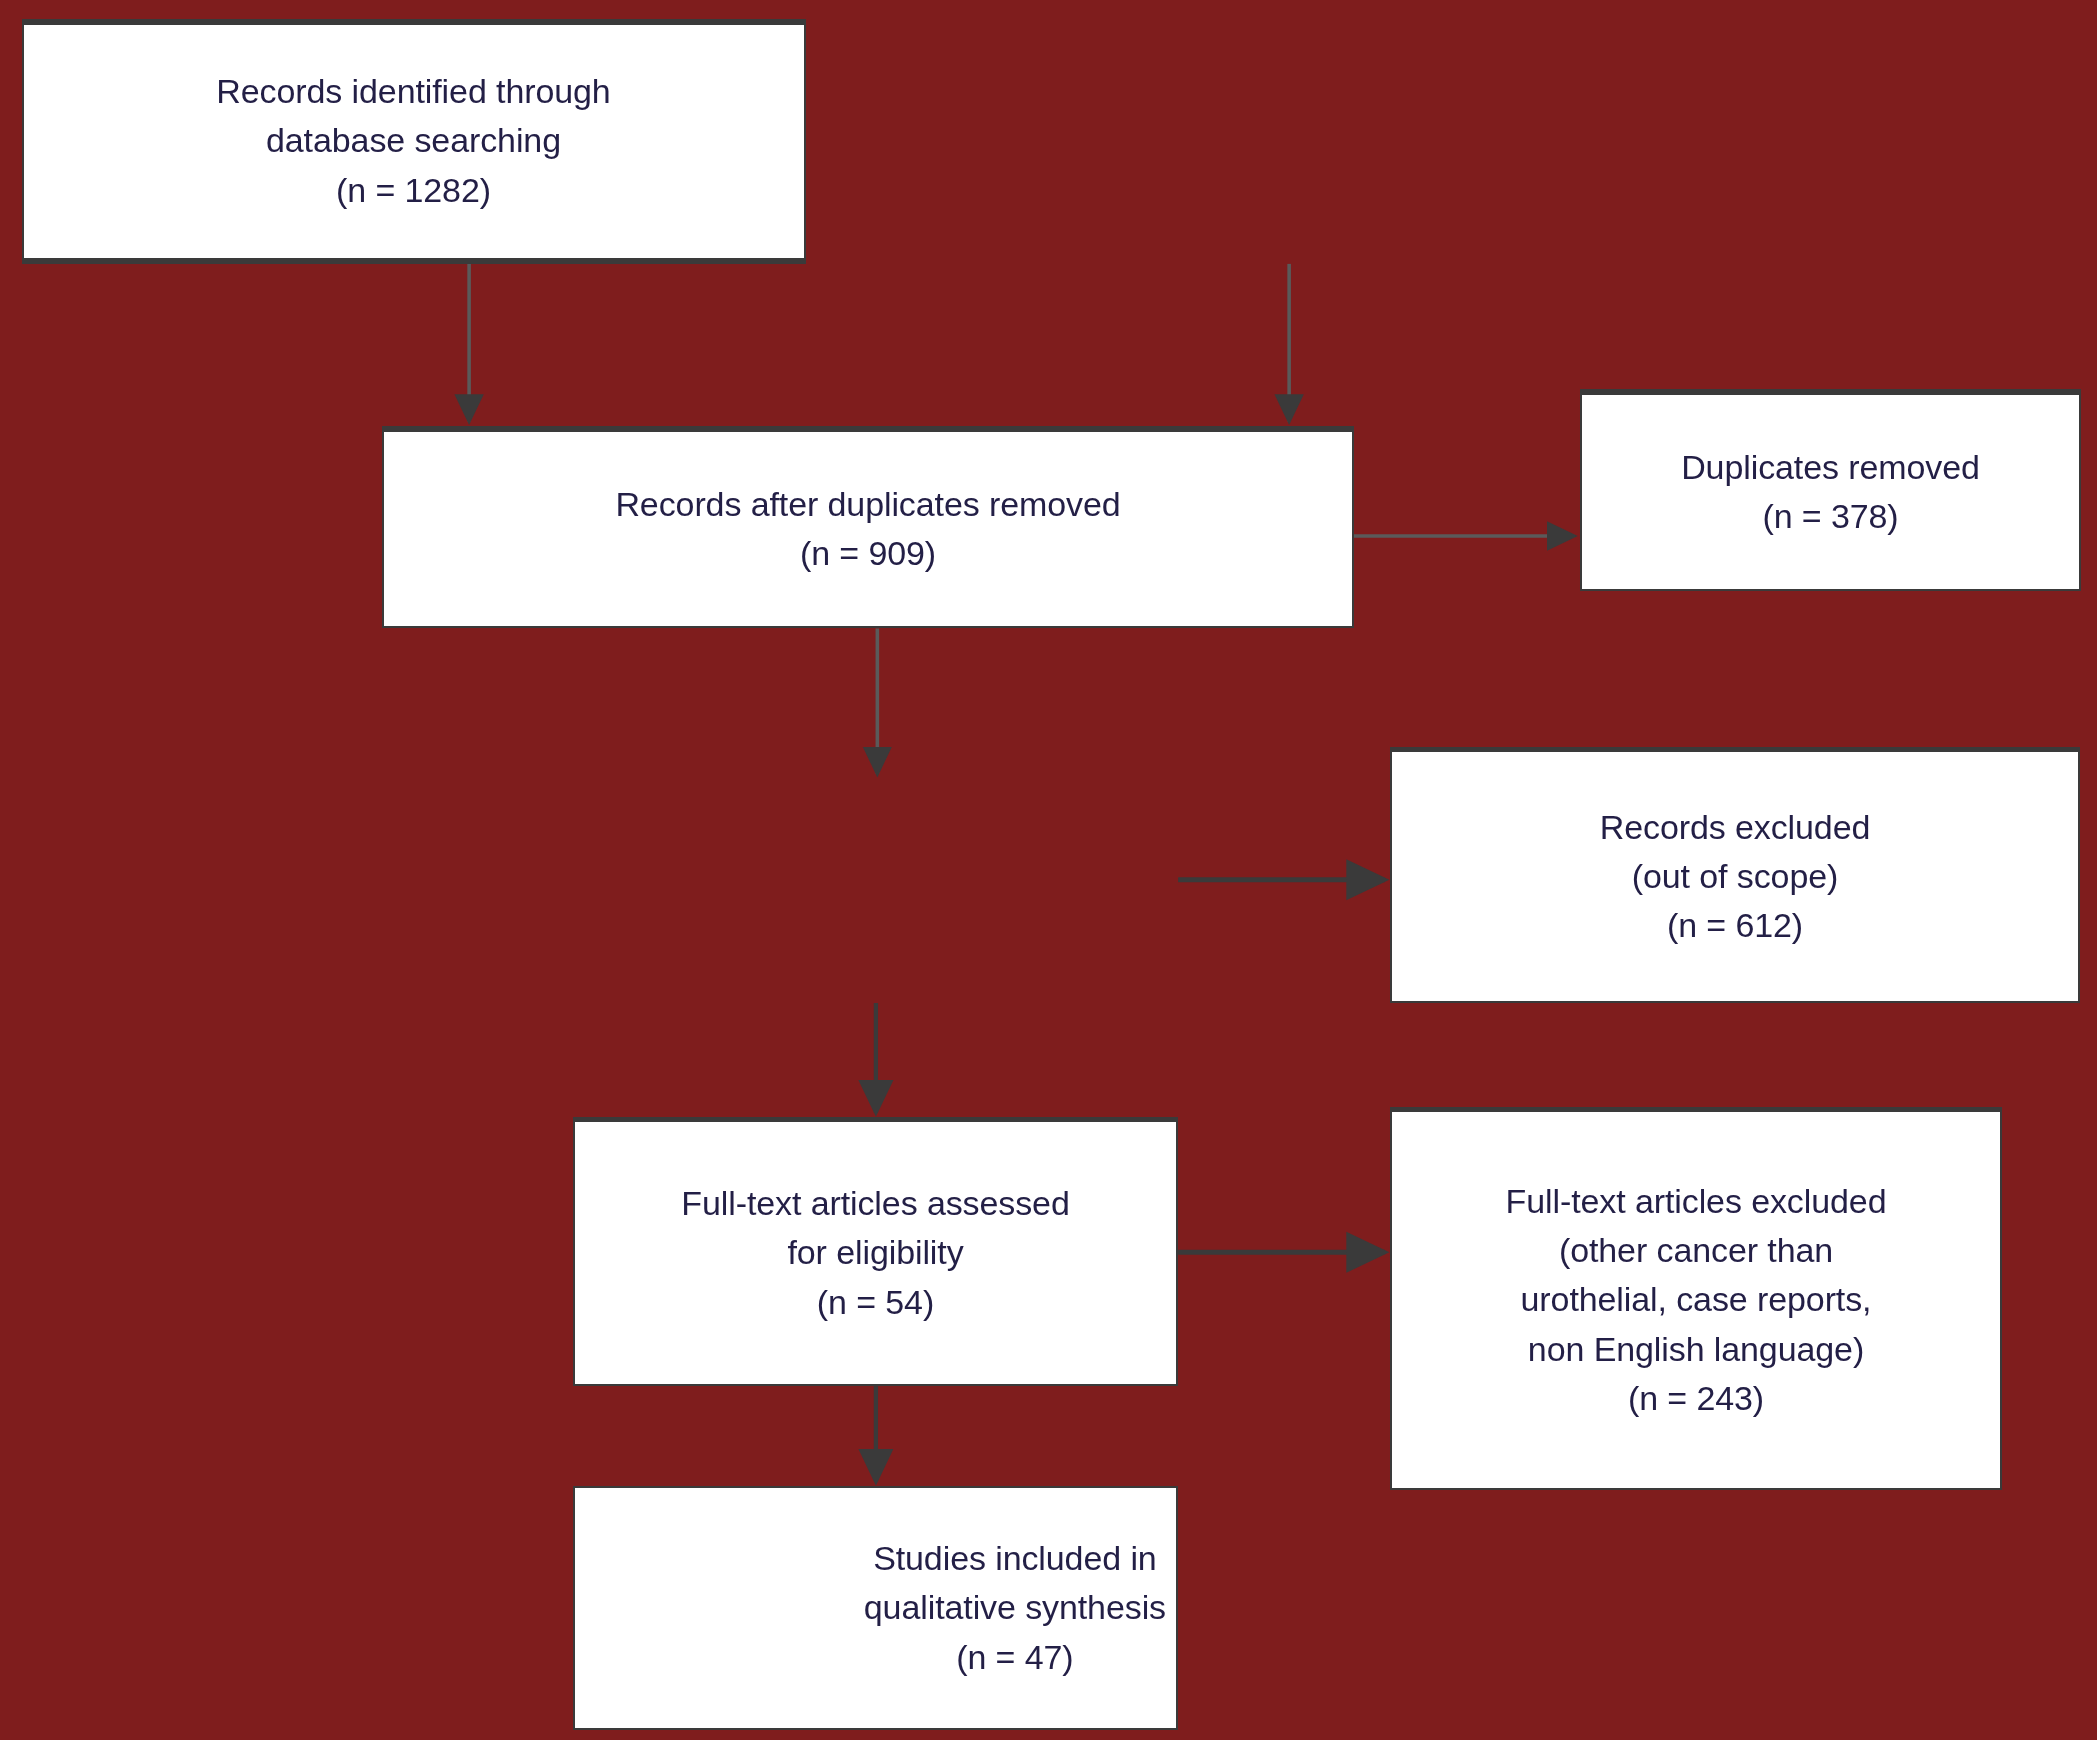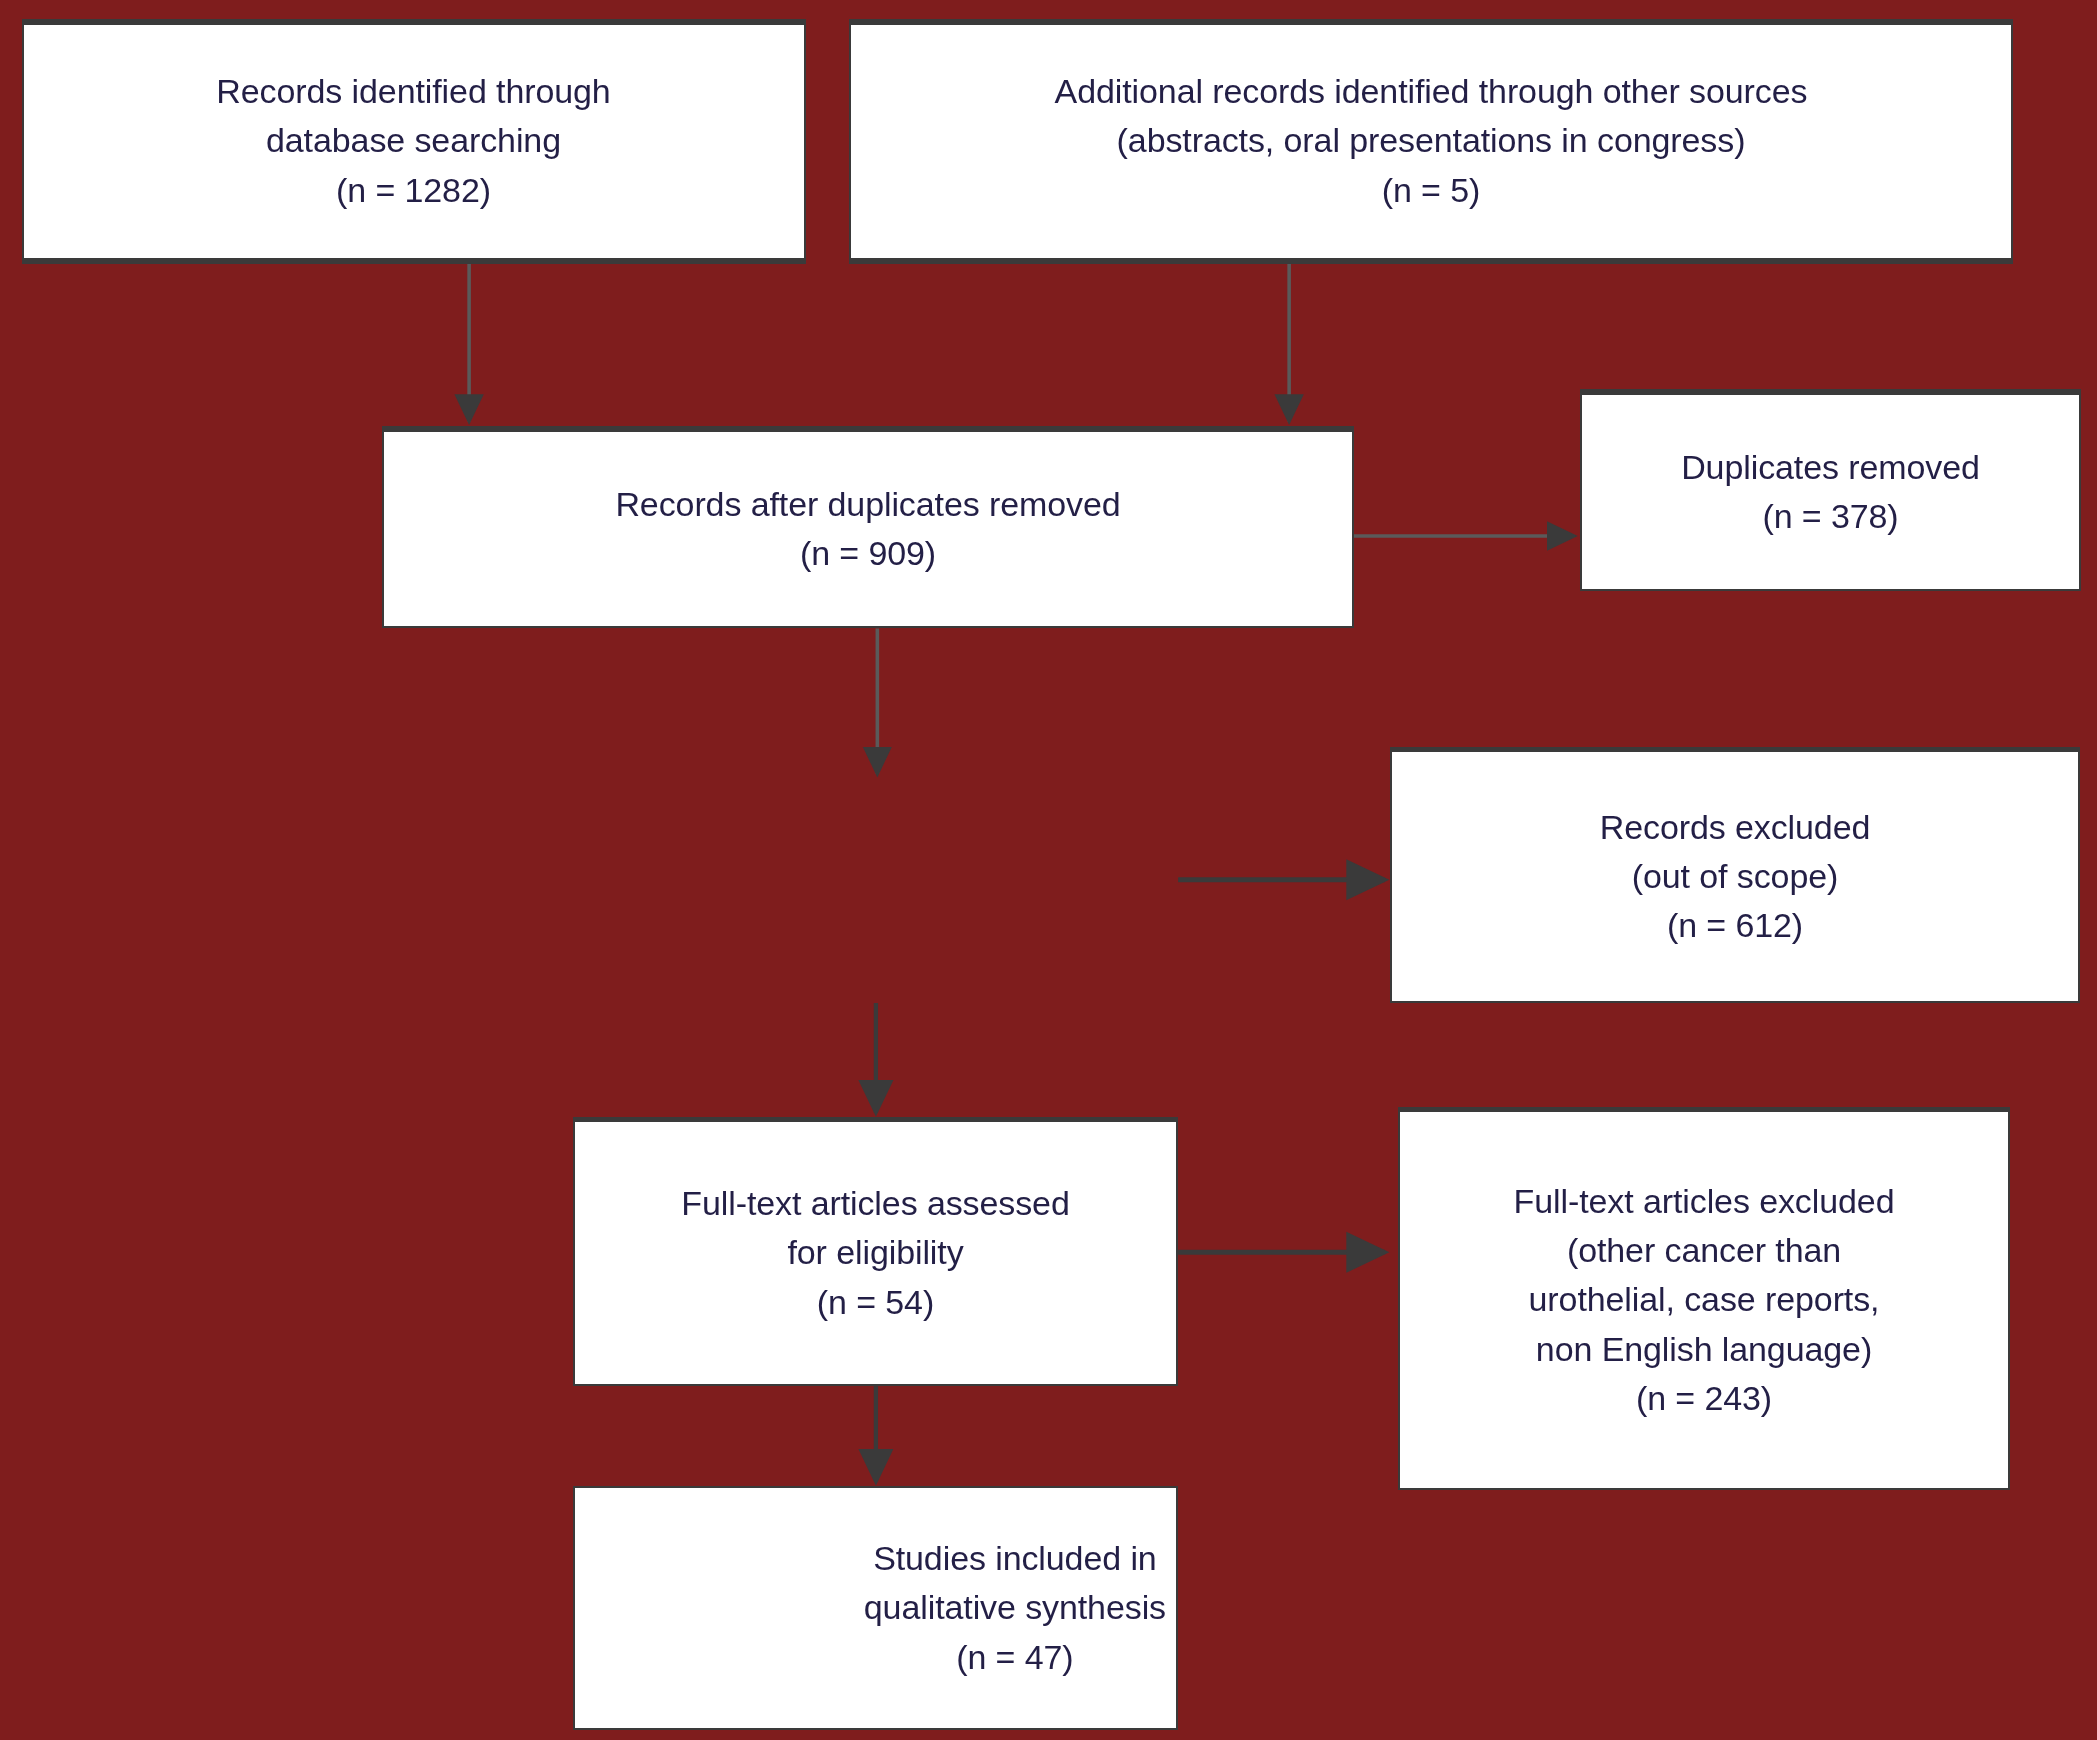--- a/index.html
+++ b/index.html
@@ -43,21 +43,21 @@
     white-space: pre-line;
   }
   
   #node-db-search      { left: 21.5px;   top: 18.6px;   width: 784px; height: 245px; border-top-width: 6.4px; border-bottom-width: 6.4px; }
   #node-other-sources  { left: 849px; top: 18.6px;   width: 1164px; height: 245px; border-top-width: 6.4px; border-bottom-width: 6.4px; }
   #node-after-dupes    { left: 382px;  top: 426px;  width: 972px; height: 202px; border-top-width: 6.4px; }
   #node-dupes-removed  { left: 1580px; top: 389px;  width: 501px;  height: 202px; border-top-width: 6.4px; }
   #node-screened       { left: 577px;  top: 779px; width: 602px;  height: 224px; border-bottom-width: 5px; }
   #node-excluded       { left: 1390px; top: 747px; width: 690px;  height: 256px; border-top-width: 5.7px; }
   #node-fulltext       { left: 573px;  top: 1117px; width: 605px;  height: 269px; border-top-width: 5px; }
-  #node-fulltext-excl  { left: 1390px; top: 1107px; width: 612px;  height: 383px; border-top-width: 5.7px; margin-left: 8px; }
+  #node-fulltext-excl  { left: 1390px; top: 1107px; width: 612px;  height: 383px; border-top-width: 5.7px; }
   #node-included       { left: 573px;  top: 1486px; width: 605px;  height: 244px; justify-content: flex-end; }
 </style>
 </head>
 <body>
 
 <div id="stage">
 
   <svg id="edges" viewBox="0 0 2928 2430" width="2097" height="1741" xmlns="http://www.w3.org/2000/svg">
     <defs>
       <marker id="arrowhead" markerWidth="9" markerHeight="9" refX="7.6" refY="4.5" orient="auto" markerUnits="strokeWidth">
@@ -81,25 +81,20 @@
 
     <line x1="1223" y1="1935" x2="1223" y2="2068" stroke="#3a3a3a" stroke-width="6" marker-end="url(#arrowhead)"></line>
   </svg>
 
   <div class="node" id="node-db-search">
     <span class="node-text">Records identified through
 database searching
 (n = 1282)</span>
   </div>
 
-  <div class="node" id="node-other-sources">
-    <span class="node-text">Additional records identified through other sources
-(abstracts, oral presentations in congress)
-(n = 5)</span>
-  </div>
 
   <div class="node" id="node-after-dupes">
     <span class="node-text">Records after duplicates removed
 (n = 909)</span>
   </div>
 
   <div class="node" id="node-dupes-removed">
     <span class="node-text">Duplicates removed
 (n = 378)</span>
   </div>

